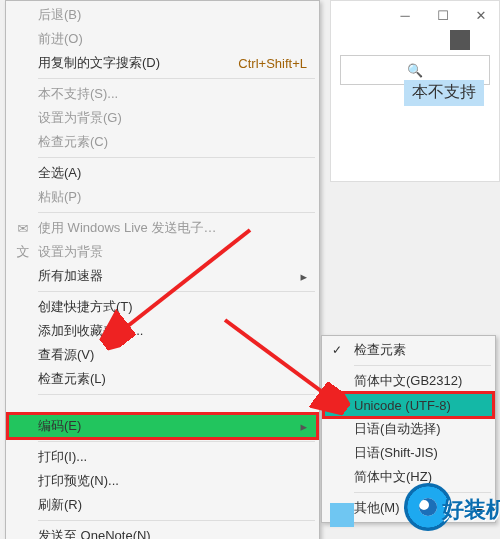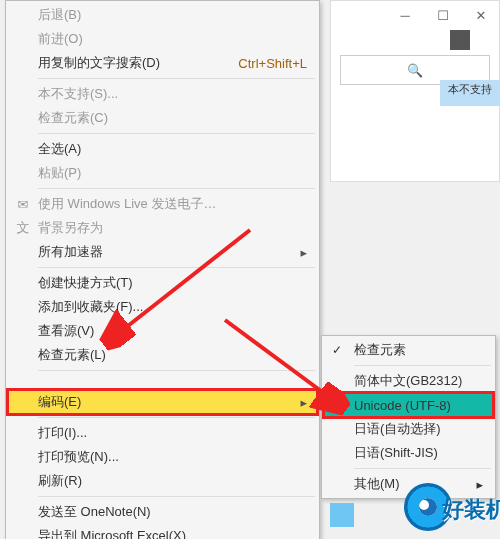--- a/index.html
+++ b/index.html
@@ -46,26 +46,26 @@
     color: #888;
   }
   .tab-dark {
     position: absolute;
     top: 30px; right: 30px;
     width: 20px; height: 20px;
     background: #555;
   }
   .tag-blue {
     position: absolute;
-    top: 80px; right: 0;
+    top: 80px; right: 16px;
     height: 22px;
     background: #bcdff7;
     color: #333;
     padding: 2px 8px;
-    font-size: 11px;
+    font-size: 16px;
   }
 
   .menu {
     position: absolute;
     top: 0;
     left: 5px;
     width: 315px;
     background: #f5f5f5;
     border: 1px solid #bbb;
     box-shadow: 2px 2px 4px rgba(0,0,0,0.2);
@@ -96,21 +96,21 @@
     position: absolute;
     left: 5px;
     top: 2px;
     width: 20px;
     height: 20px;
     display: flex;
     align-items: center;
     justify-content: center;
   }
   .menu .item.highlight {
-    background: #fde047;
+    background: #22c55e;
     margin-top: 19px;
   }
   .menu .item .submenu-arrow {
     margin-left: auto;
     color: #555;
   }
   .redbox {
     outline: 3px solid #e22;
     outline-offset: -1px;
   }
@@ -218,37 +218,40 @@
     </div>
   <div class="item">
     <span>用复制的文字搜索(D)</span>
     <span class="shortcut">Ctrl+Shift+L</span>
   </div>
   <div class="sep"></div>
   <div class="item disabled">
       <span>本不支持(S)...</span>
     </div>
   <div class="item disabled">
+      <span>设置为背景(G)</span>
+    </div>
+  <div class="item disabled">
       <span>检查元素(C)</span>
     </div>
   <div class="sep"></div>
   <div class="item">
       <span>全选(A)</span>
     </div>
   <div class="item disabled">
       <span>粘贴(P)</span>
     </div>
   <div class="sep"></div>
   <div class="item disabled">
     <span class="icon-slot">✉</span>
     <span>使用 Windows Live 发送电子…</span>
   </div>
   <div class="item disabled">
     <span class="icon-slot">文</span>
-    <span>背景另存为</span>
+    <span>设置为背景</span>
   </div>
   <div class="item">
     <span>所有加速器</span>
     <span class="submenu-arrow">▸</span>
   </div>
   <div class="sep"></div>
   <div class="item">
       <span>创建快捷方式(T)</span>
     </div>
   <div class="item">
@@ -296,20 +299,23 @@
     </div>
   <div class="item highlight redbox">
     <span class="check">●</span>
     <span>Unicode (UTF-8)</span>
   </div>
   <div class="item">
       <span>日语(自动选择)</span>
     </div>
   <div class="item">
       <span>日语(Shift-JIS)</span>
+    </div>
+  <div class="item">
+      <span>简体中文(HZ)</span>
     </div>
   <div class="sep"></div>
   <div class="item">
     <span>其他(M)</span>
     <span class="submenu-arrow">▸</span>
   </div>
 </div>
 
 <svg class="arrow" style="left:0;top:0" width="500" height="539">
   <defs>

